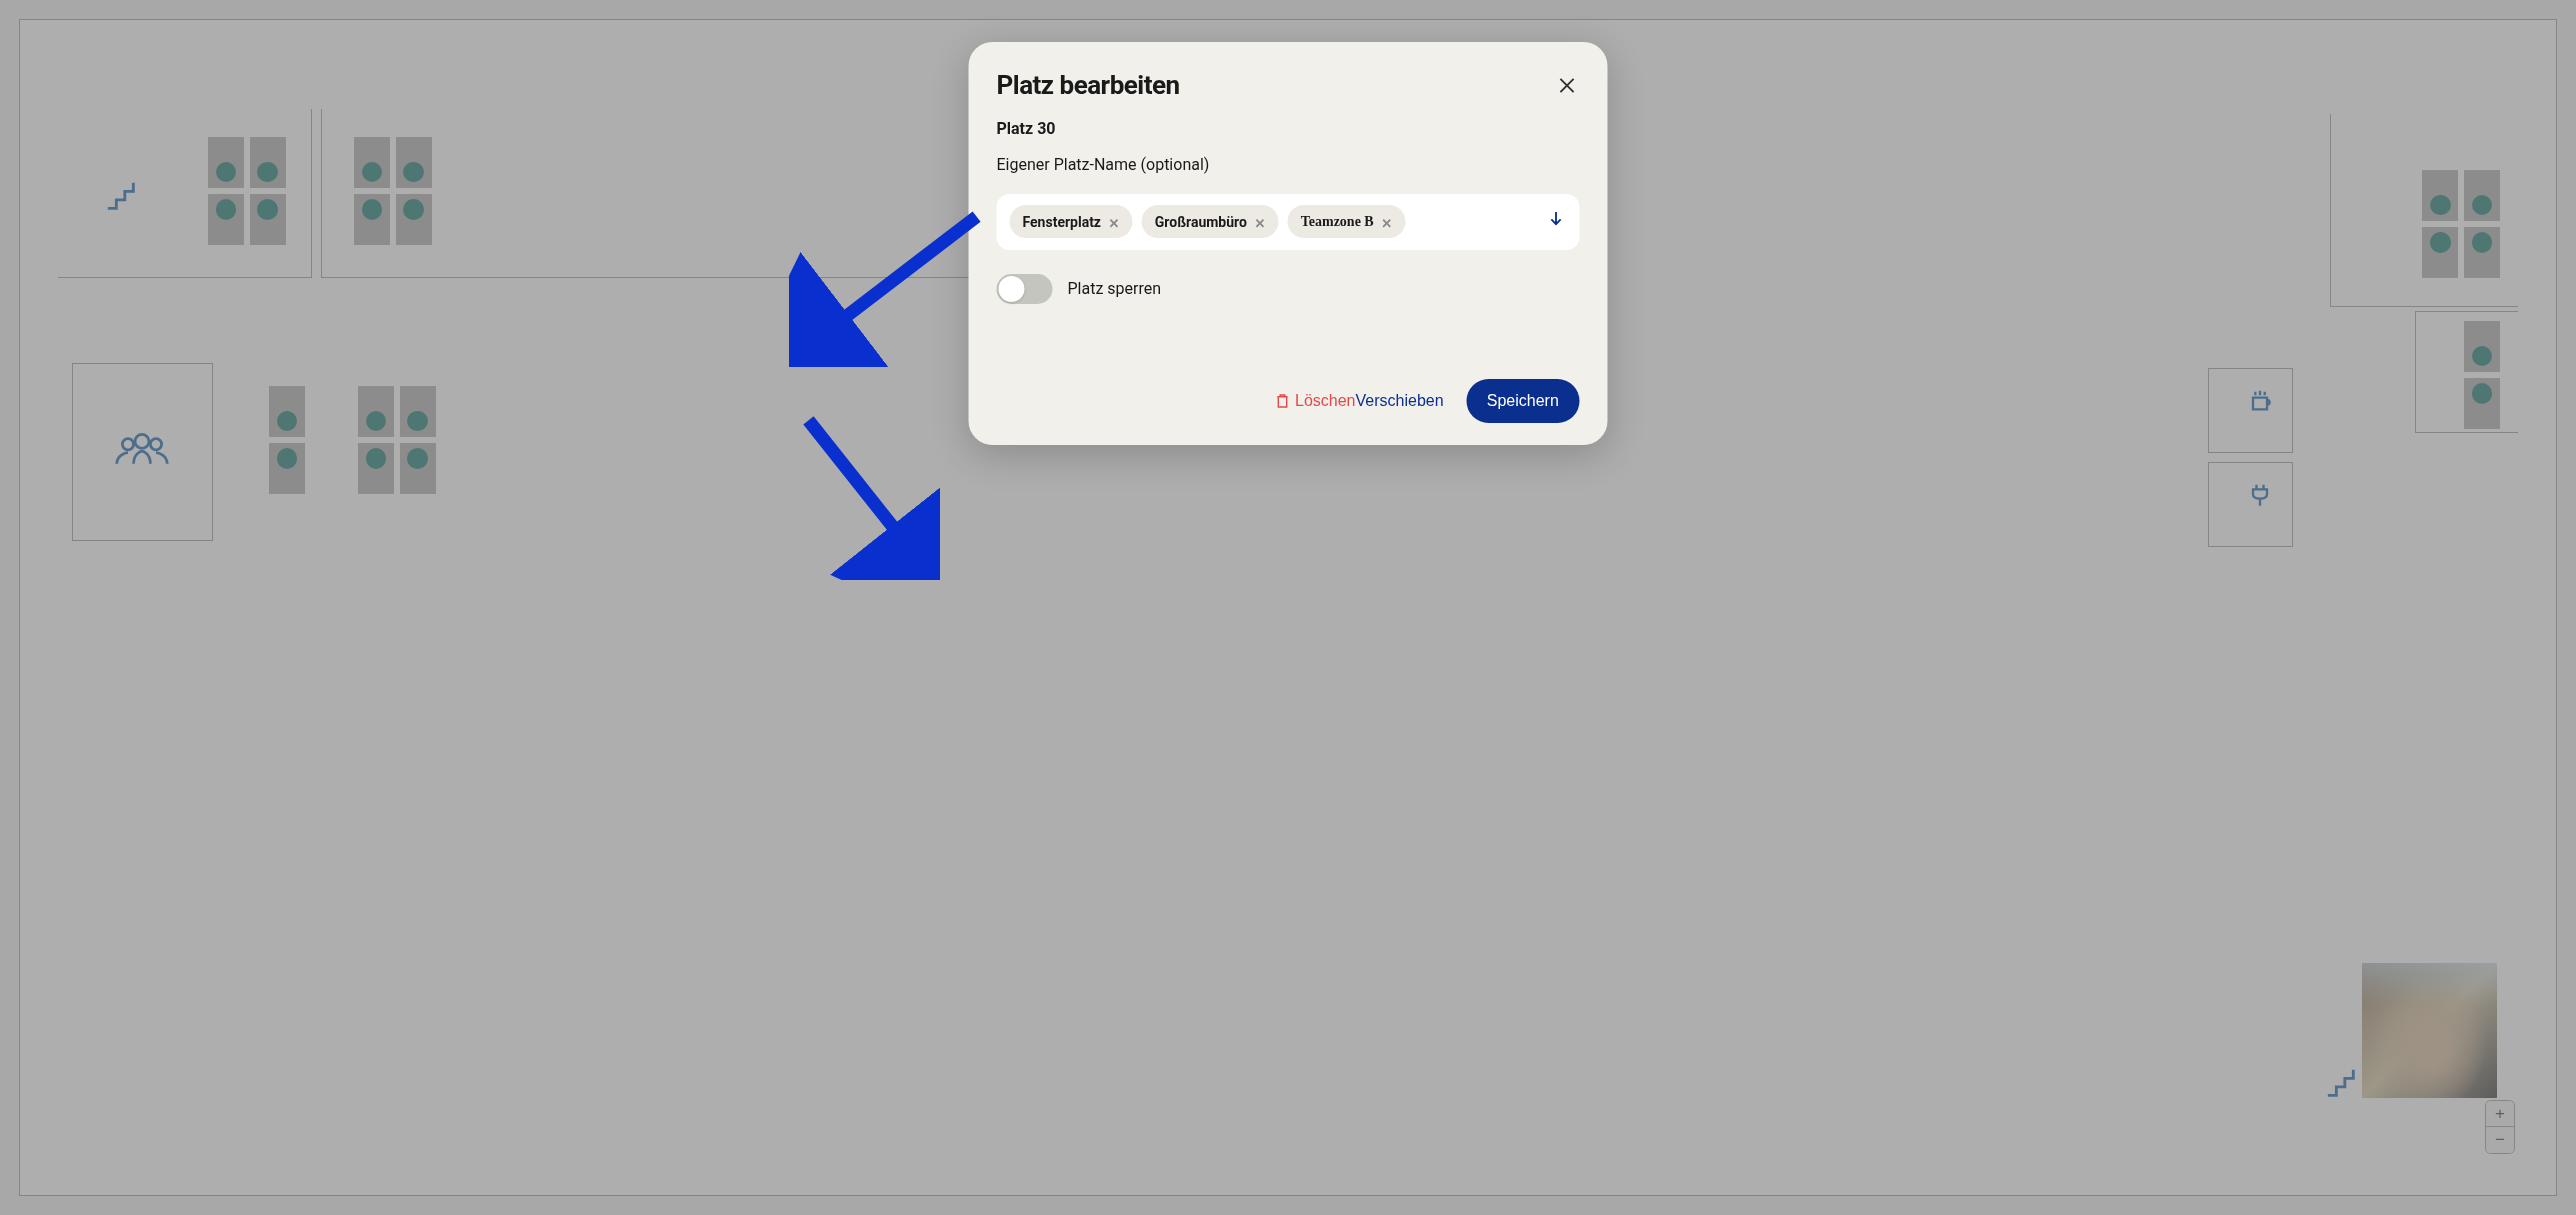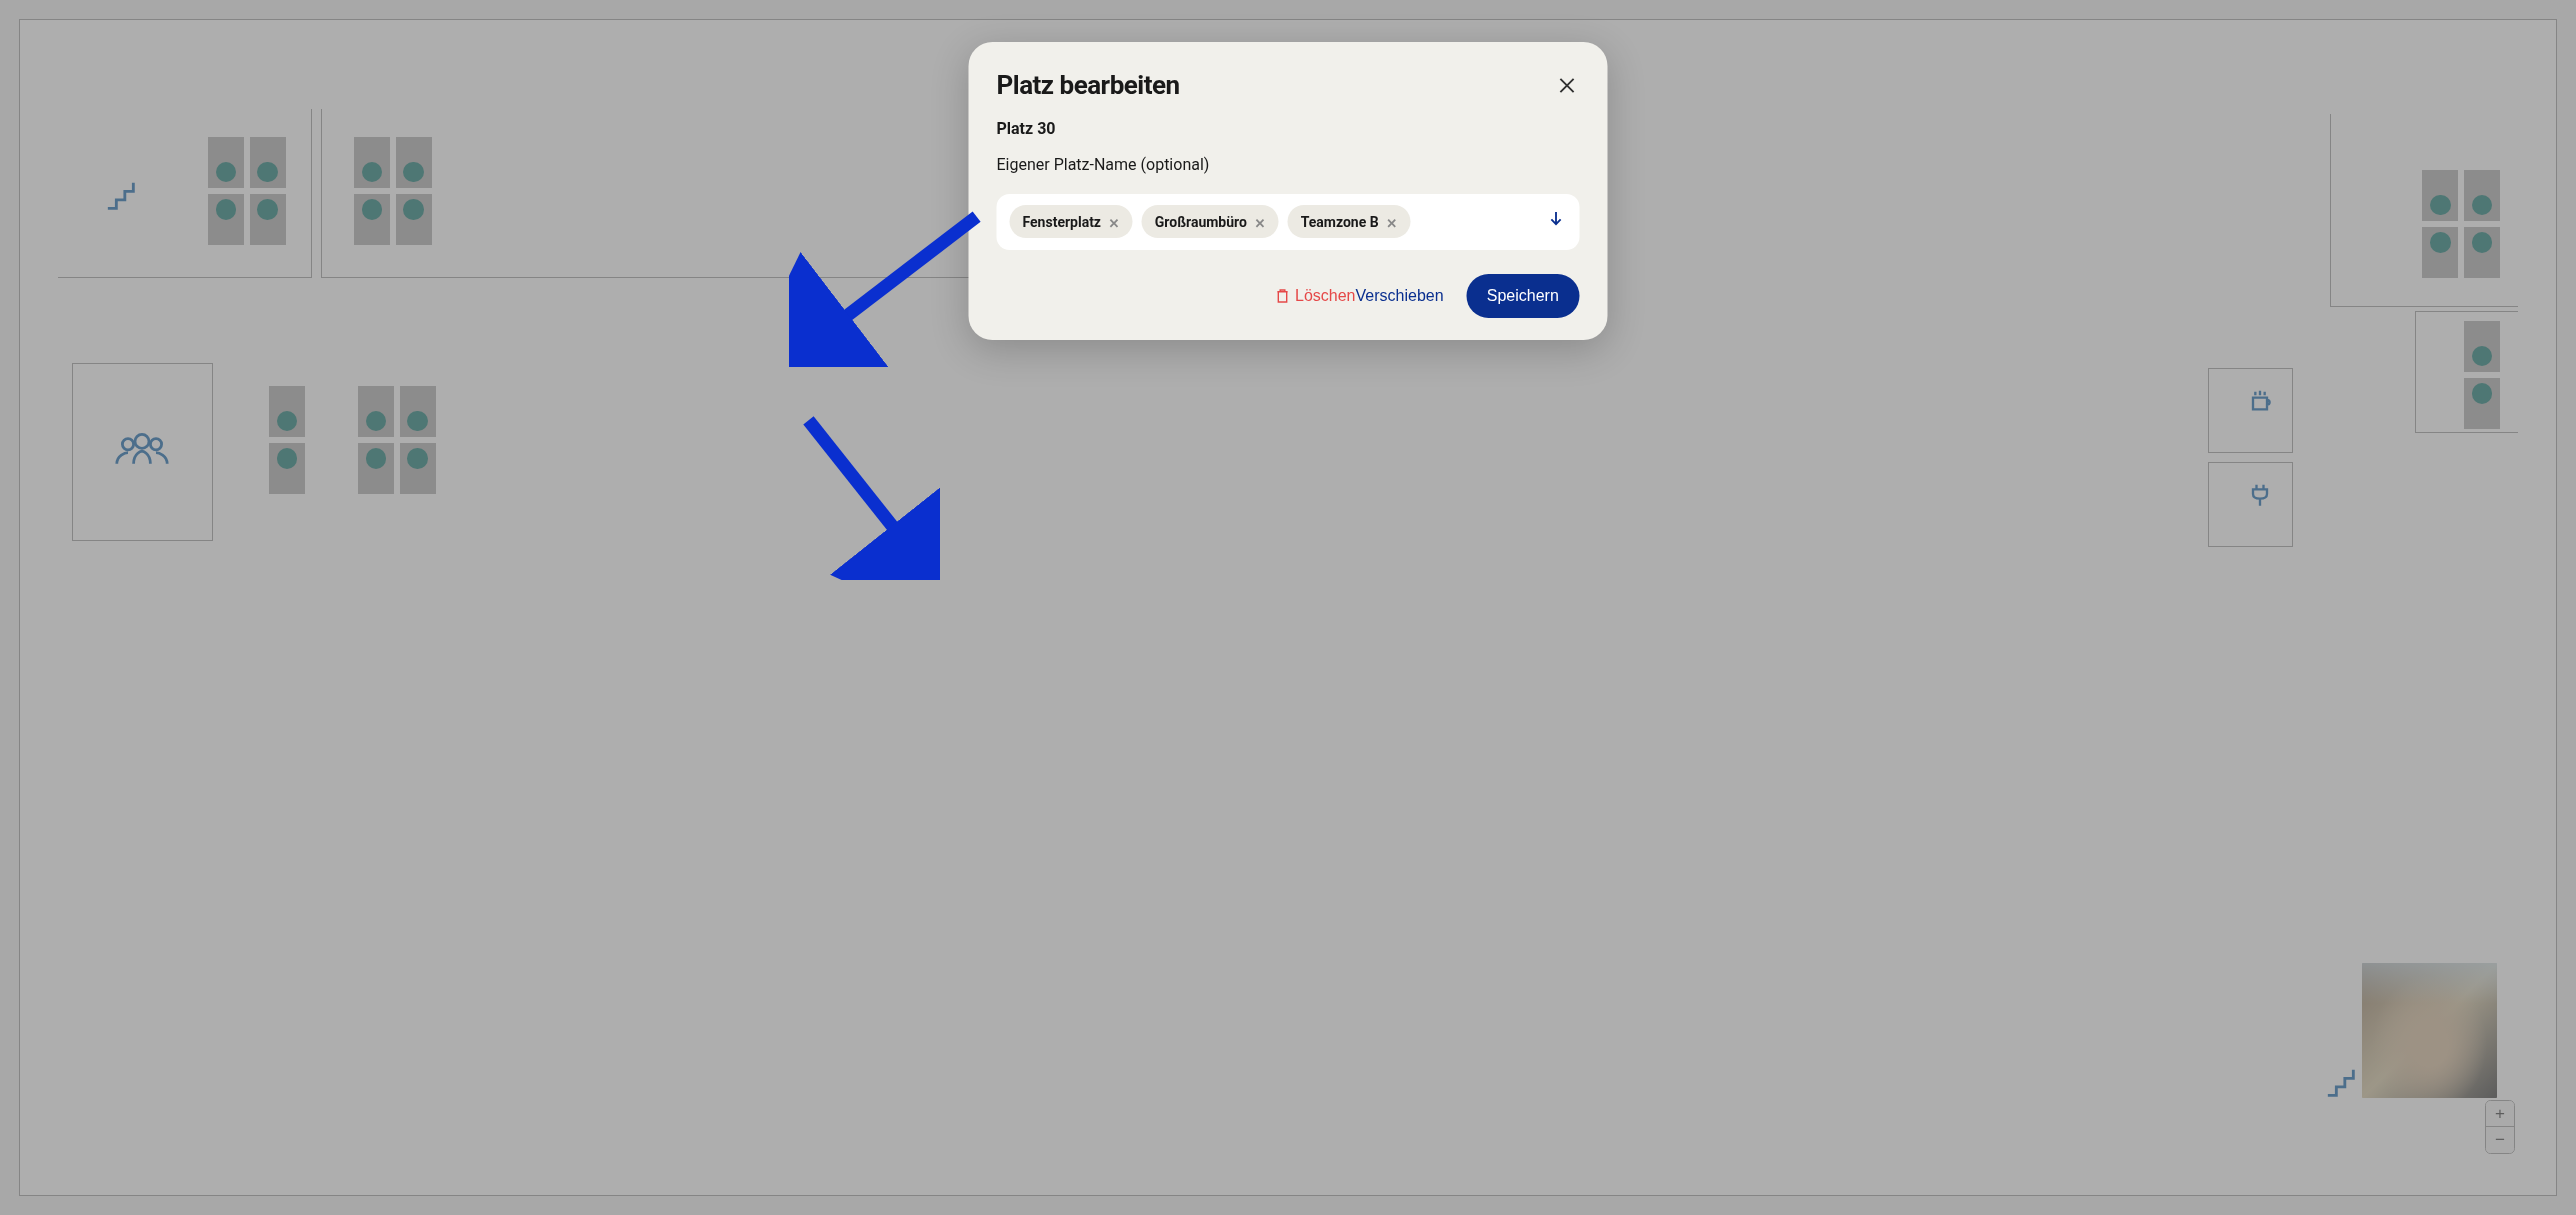--- a/index.html
+++ b/index.html
@@ -440,31 +440,37 @@
 
   <div class="tag-box">
     <span class="tag">
       <span>Fensterplatz</span>
       <span class="tag-x">✕</span>
     </span>
     <span class="tag">
       <span>Großraumbüro</span>
       <span class="tag-x">✕</span>
     </span>
-    <span class="tag" style="flex-basis:100%; max-width:fit-content;">
+    <span class="tag" style="flex-basis:100%; max-width:fit-content;font-family:Liberation Serif, serif;">
       <span>Teamzone B</span>
       <span class="tag-x">✕</span>
     </span>
     <span class="tag-dropdown">
       <svg width="13" height="15" viewBox="0 0 14 16" fill="none" stroke="#0a2f8f" stroke-width="2">
           <path d="M7 1 L7 14 M2 9 L7 14 L12 9"></path>
         </svg>
     </span>
   </div>
 
+  <div class="toggle-row">
+    <div class="toggle">
+      <div class="toggle-knob"></div>
+    </div>
+    <span class="toggle-label">Platz sperren</span>
+  </div>
 
   <div class="modal-footer">
     <button class="delete-btn">
       <svg width="14" height="16" viewBox="0 0 15 17" fill="none" stroke="#e54848" stroke-width="1.5">
           <path d="M2 4 L13 4 M5 4 L5 2 L10 2 L10 4 M3 4 L3 15 L12 15 L12 4"></path>
         </svg>
       <span>Löschen</span>
     </button>
     <div class="footer-right">
       <button class="move-btn">Verschieben</button>

